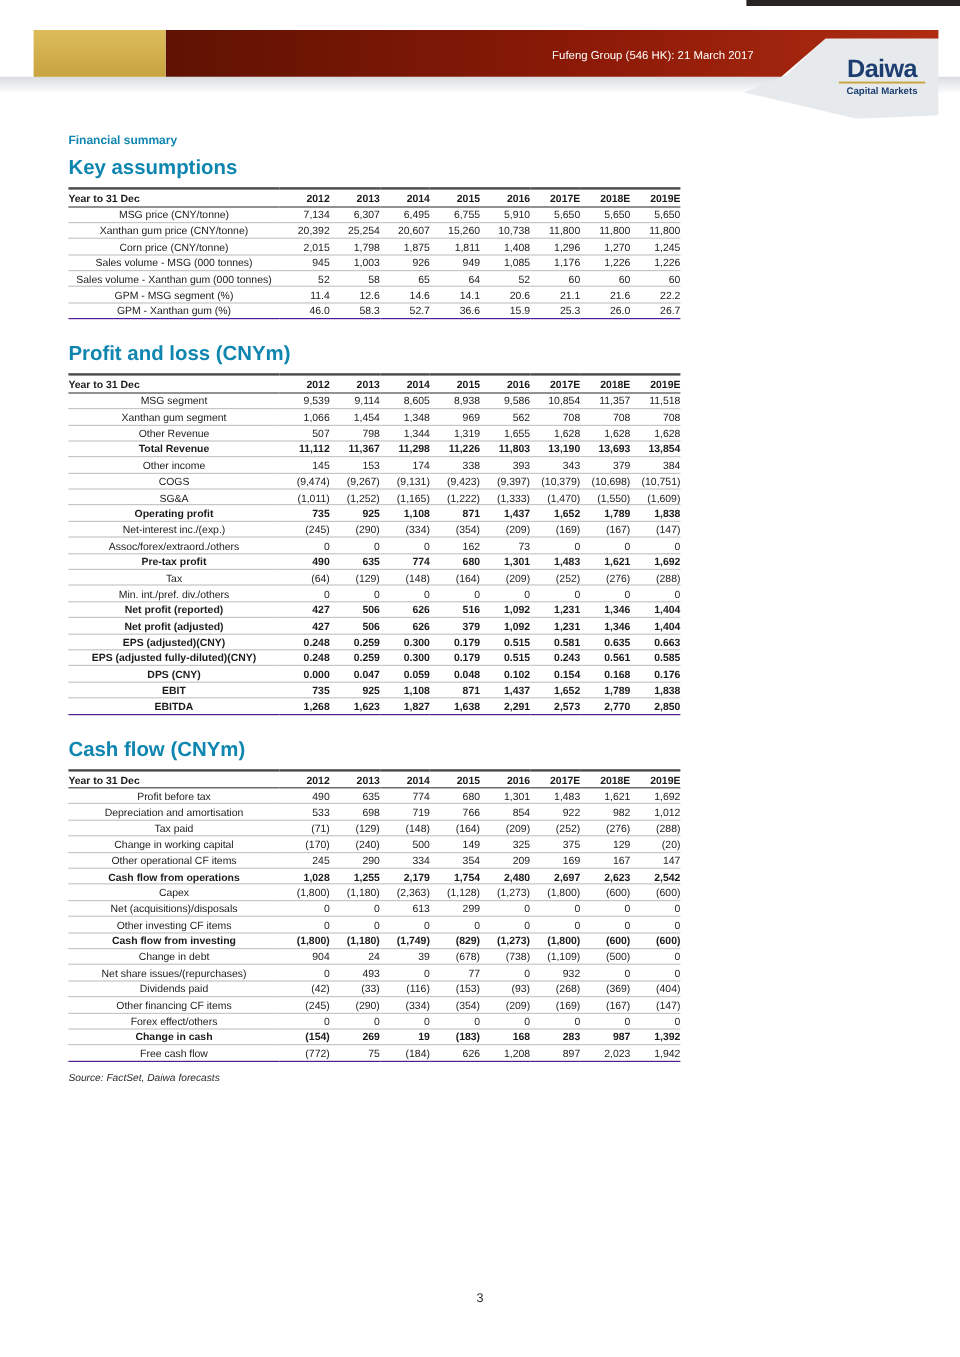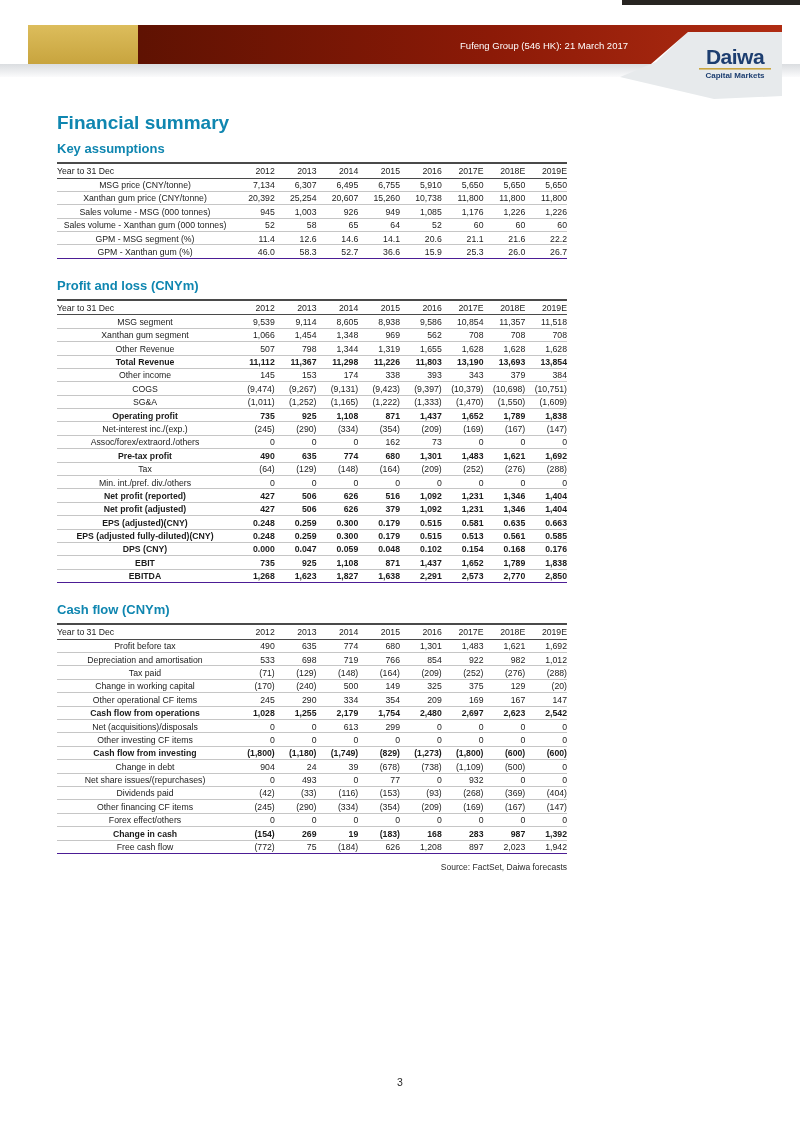--- a/index.html
+++ b/index.html
@@ -4,43 +4,43 @@
 <style>
   html,body{margin:0;padding:0;}
   body{
     width:800px;height:1131px;background:#ffffff;position:relative;overflow:hidden;
     font-family:"Liberation Sans", sans-serif;color:#1b1b1b;
   }
   .page{position:absolute;inset:0;}
   .header-svg{position:absolute;top:0;left:0;}
   .header-svg text{font-family:"Liberation Sans", sans-serif;}
   .content{position:absolute;left:57px;top:112px;width:510px;}
-  .main-title{font-size:19px;font-weight:bold;color:#0f86b0;margin:0 0 7px 0;}
-  .sub-title{font-size:13px;font-weight:bold;color:#0f86b0;margin:0 0 6px 0;}
+  .main-title{font-size:10px;font-weight:bold;color:#0f86b0;margin:0 0 7px 0;}
+  .sub-title{font-size:17px;font-weight:bold;color:#0f86b0;margin:0 0 6px 0;}
   section.spaced{margin-top:19px;}
   table.fin-table{
     width:510px;border-collapse:collapse;table-layout:fixed;
     font-size:8.7px;color:#1b1b1b;
   }
   table.fin-table col.label-col{width:176px;}
   table.fin-table th{
-    font-weight:normal;text-align:right;vertical-align:bottom;
+    font-weight:bold;text-align:right;vertical-align:bottom;
     padding:2px 0 1.5px 4px;line-height:10px;
     border-top:2px solid #4a4a4a;border-bottom:1px solid #4a4a4a;
   }
   table.fin-table th.label{text-align:left;padding-left:0;}
   table.fin-table td{
     text-align:right;vertical-align:middle;
     padding:1.5px 0 0.9px 4px;line-height:10px;
     border-bottom:1px solid #c6c6c6;
   }
   table.fin-table td.label{text-align:center;padding-left:0;}
   table.fin-table tr.bold td{font-weight:bold;}
   table.fin-table tbody tr:last-child td{border-bottom:1px solid #4c1d95;}
-  .source-note{margin:8px 0 16px 0;font-size:8.5px;color:#2a2a2a;text-align:right;}
+  .source-note{margin:8px 0 16px 0;font-style:italic;font-size:8.5px;color:#2a2a2a;}
   .page-number{position:absolute;top:1076px;left:0;width:800px;text-align:center;font-size:10.5px;color:#2a2a2a;}
 </style>
 </head>
 <body>
 
 <div class="page">
 
   <svg class="header-svg" width="800" height="115" viewBox="0 0 800 115">
     <defs>
       <linearGradient id="redGrad" x1="0" y1="0" x2="1" y2="0">
@@ -116,20 +116,31 @@
                 <td>20,392</td>
                 <td>25,254</td>
                 <td>20,607</td>
                 <td>15,260</td>
                 <td>10,738</td>
                 <td>11,800</td>
                 <td>11,800</td>
                 <td>11,800</td>
               </tr>
               <tr>
+                <td class="label">Corn price (CNY/tonne)</td>
+                <td>2,015</td>
+                <td>1,798</td>
+                <td>1,875</td>
+                <td>1,811</td>
+                <td>1,408</td>
+                <td>1,296</td>
+                <td>1,270</td>
+                <td>1,245</td>
+              </tr>
+              <tr>
                 <td class="label">Sales volume - MSG (000 tonnes)</td>
                 <td>945</td>
                 <td>1,003</td>
                 <td>926</td>
                 <td>949</td>
                 <td>1,085</td>
                 <td>1,176</td>
                 <td>1,226</td>
                 <td>1,226</td>
               </tr>
@@ -376,21 +387,21 @@
                 <td>0.635</td>
                 <td>0.663</td>
               </tr>
               <tr class="bold">
                 <td class="label">EPS (adjusted fully-diluted)(CNY)</td>
                 <td>0.248</td>
                 <td>0.259</td>
                 <td>0.300</td>
                 <td>0.179</td>
                 <td>0.515</td>
-                <td>0.513</td>
+                <td>0.243</td>
                 <td>0.561</td>
                 <td>0.585</td>
               </tr>
               <tr class="bold">
                 <td class="label">DPS (CNY)</td>
                 <td>0.000</td>
                 <td>0.047</td>
                 <td>0.059</td>
                 <td>0.048</td>
                 <td>0.102</td>
@@ -514,20 +525,31 @@
                 <td>1,028</td>
                 <td>1,255</td>
                 <td>2,179</td>
                 <td>1,754</td>
                 <td>2,480</td>
                 <td>2,697</td>
                 <td>2,623</td>
                 <td>2,542</td>
               </tr>
               <tr>
+                <td class="label">Capex</td>
+                <td>(1,800)</td>
+                <td>(1,180)</td>
+                <td>(2,363)</td>
+                <td>(1,128)</td>
+                <td>(1,273)</td>
+                <td>(1,800)</td>
+                <td>(600)</td>
+                <td>(600)</td>
+              </tr>
+              <tr>
                 <td class="label">Net (acquisitions)/disposals</td>
                 <td>0</td>
                 <td>0</td>
                 <td>613</td>
                 <td>299</td>
                 <td>0</td>
                 <td>0</td>
                 <td>0</td>
                 <td>0</td>
               </tr>

